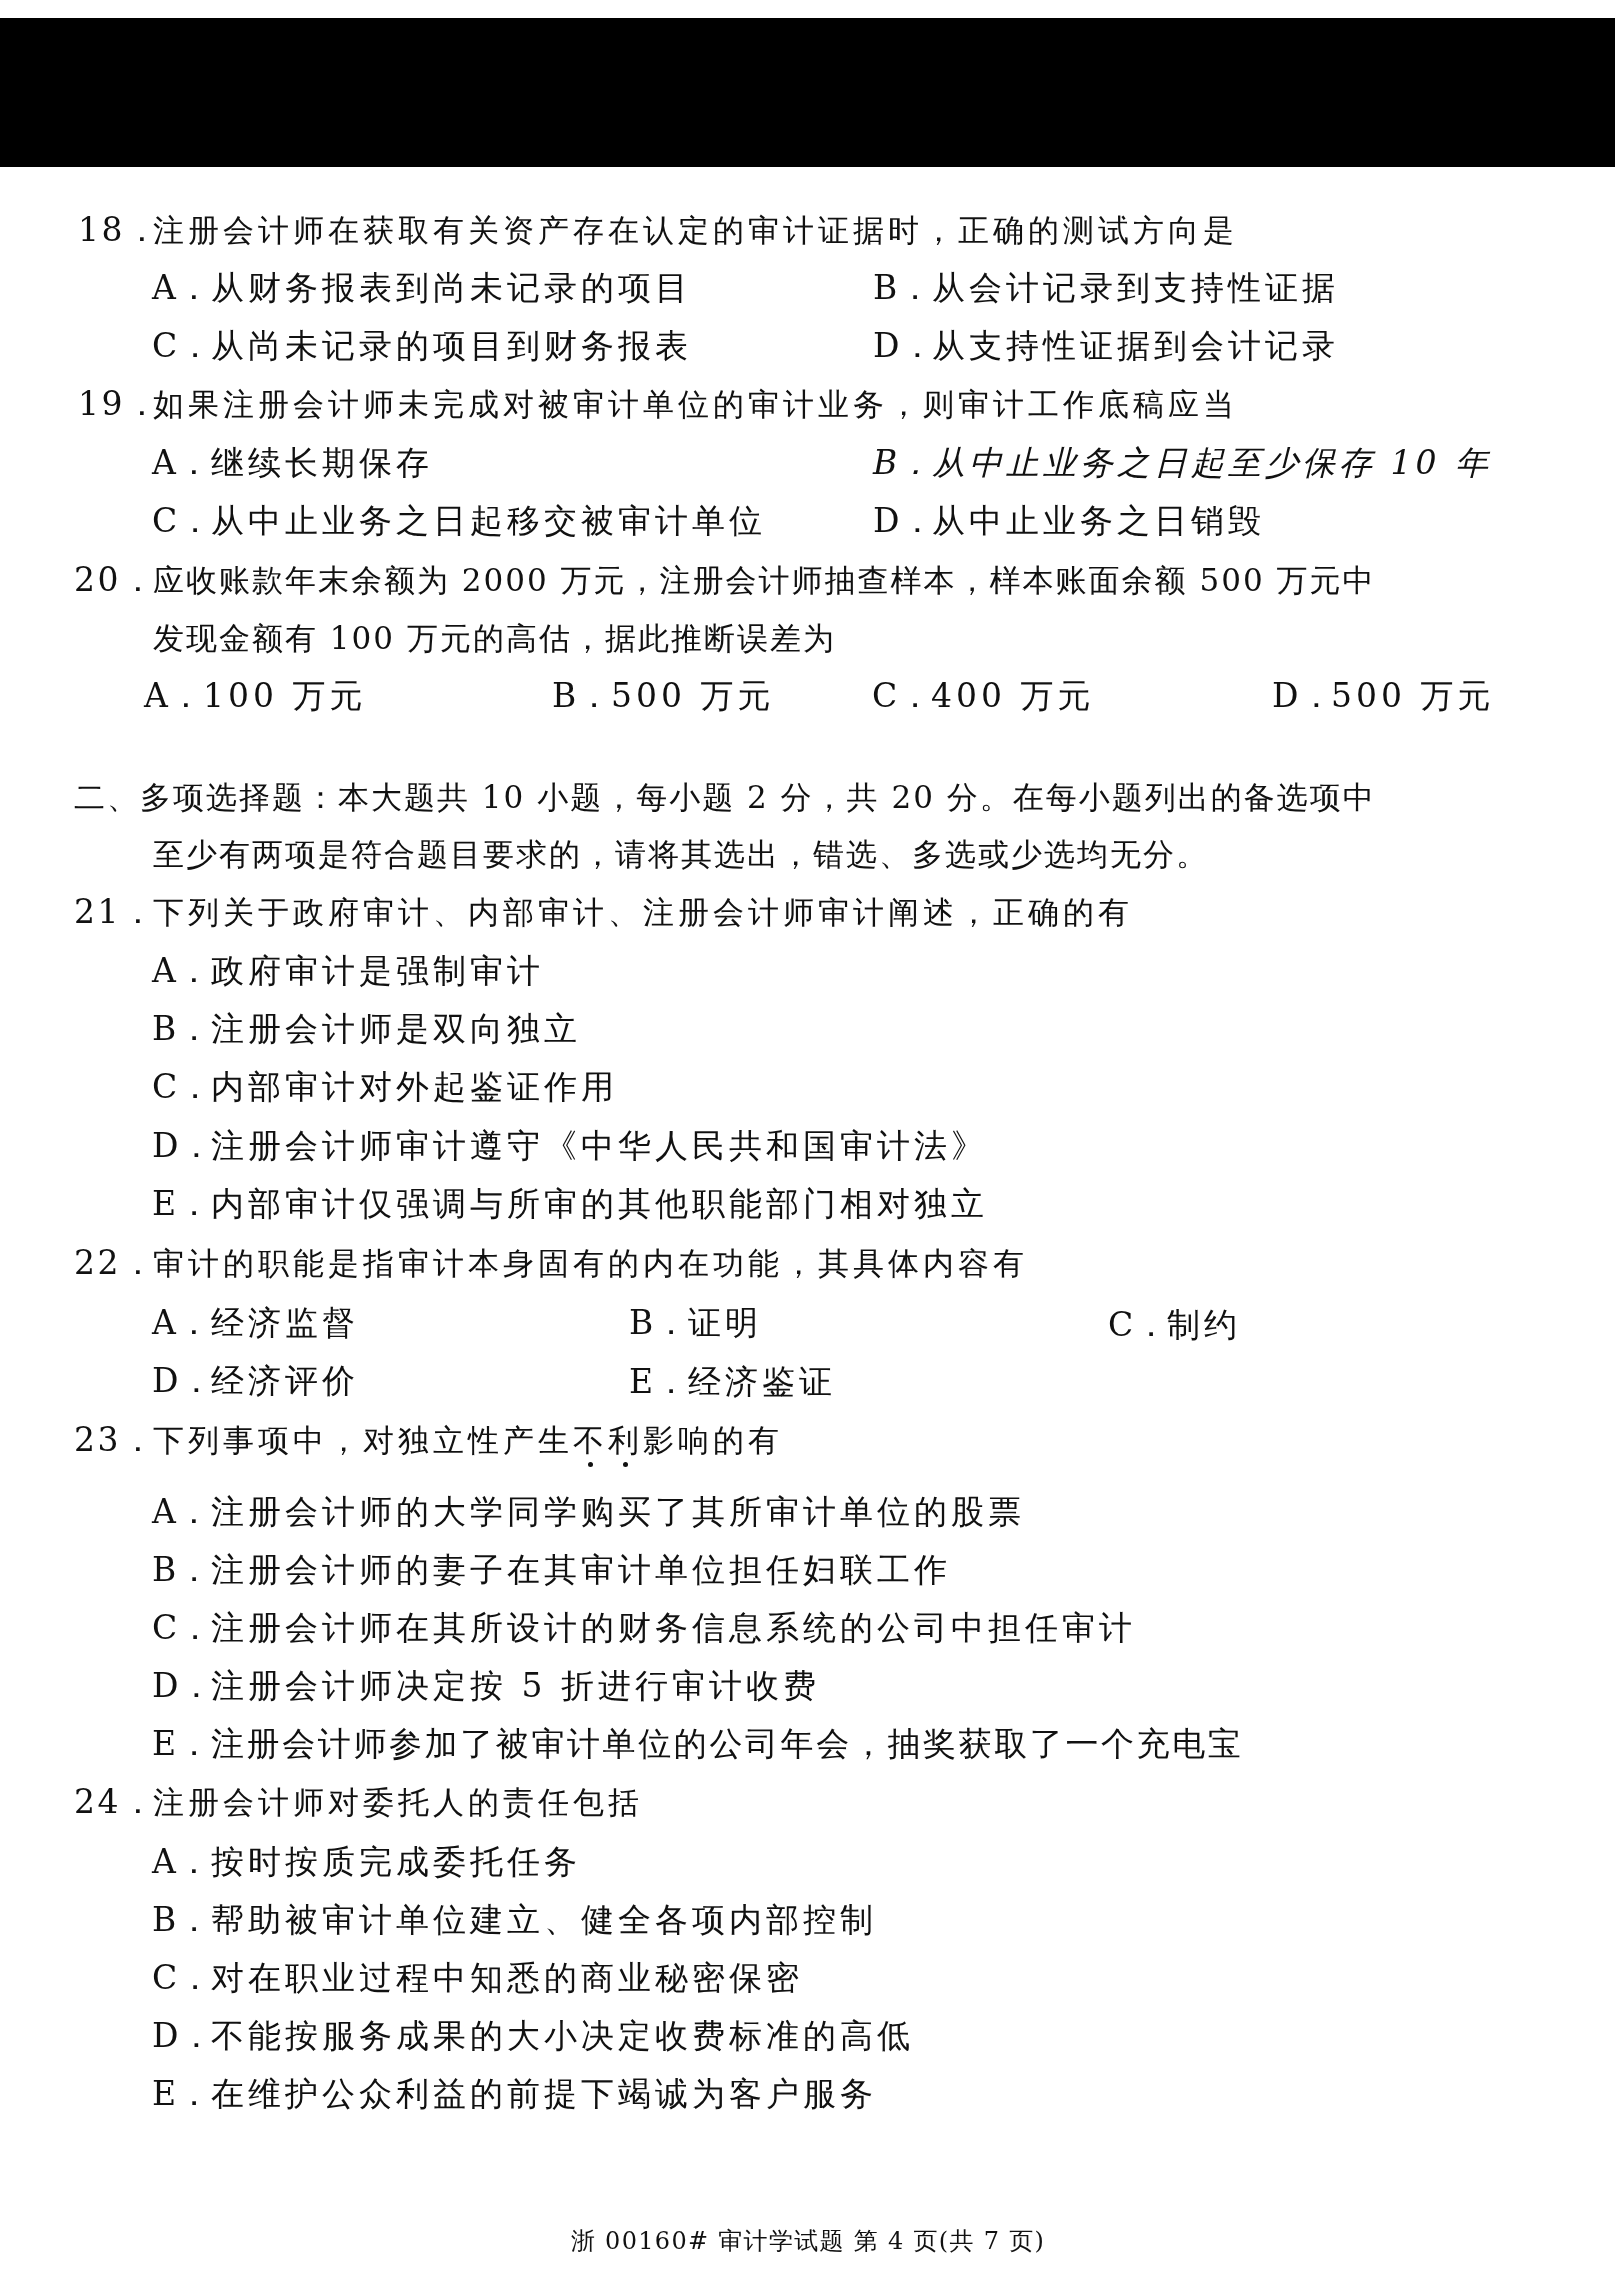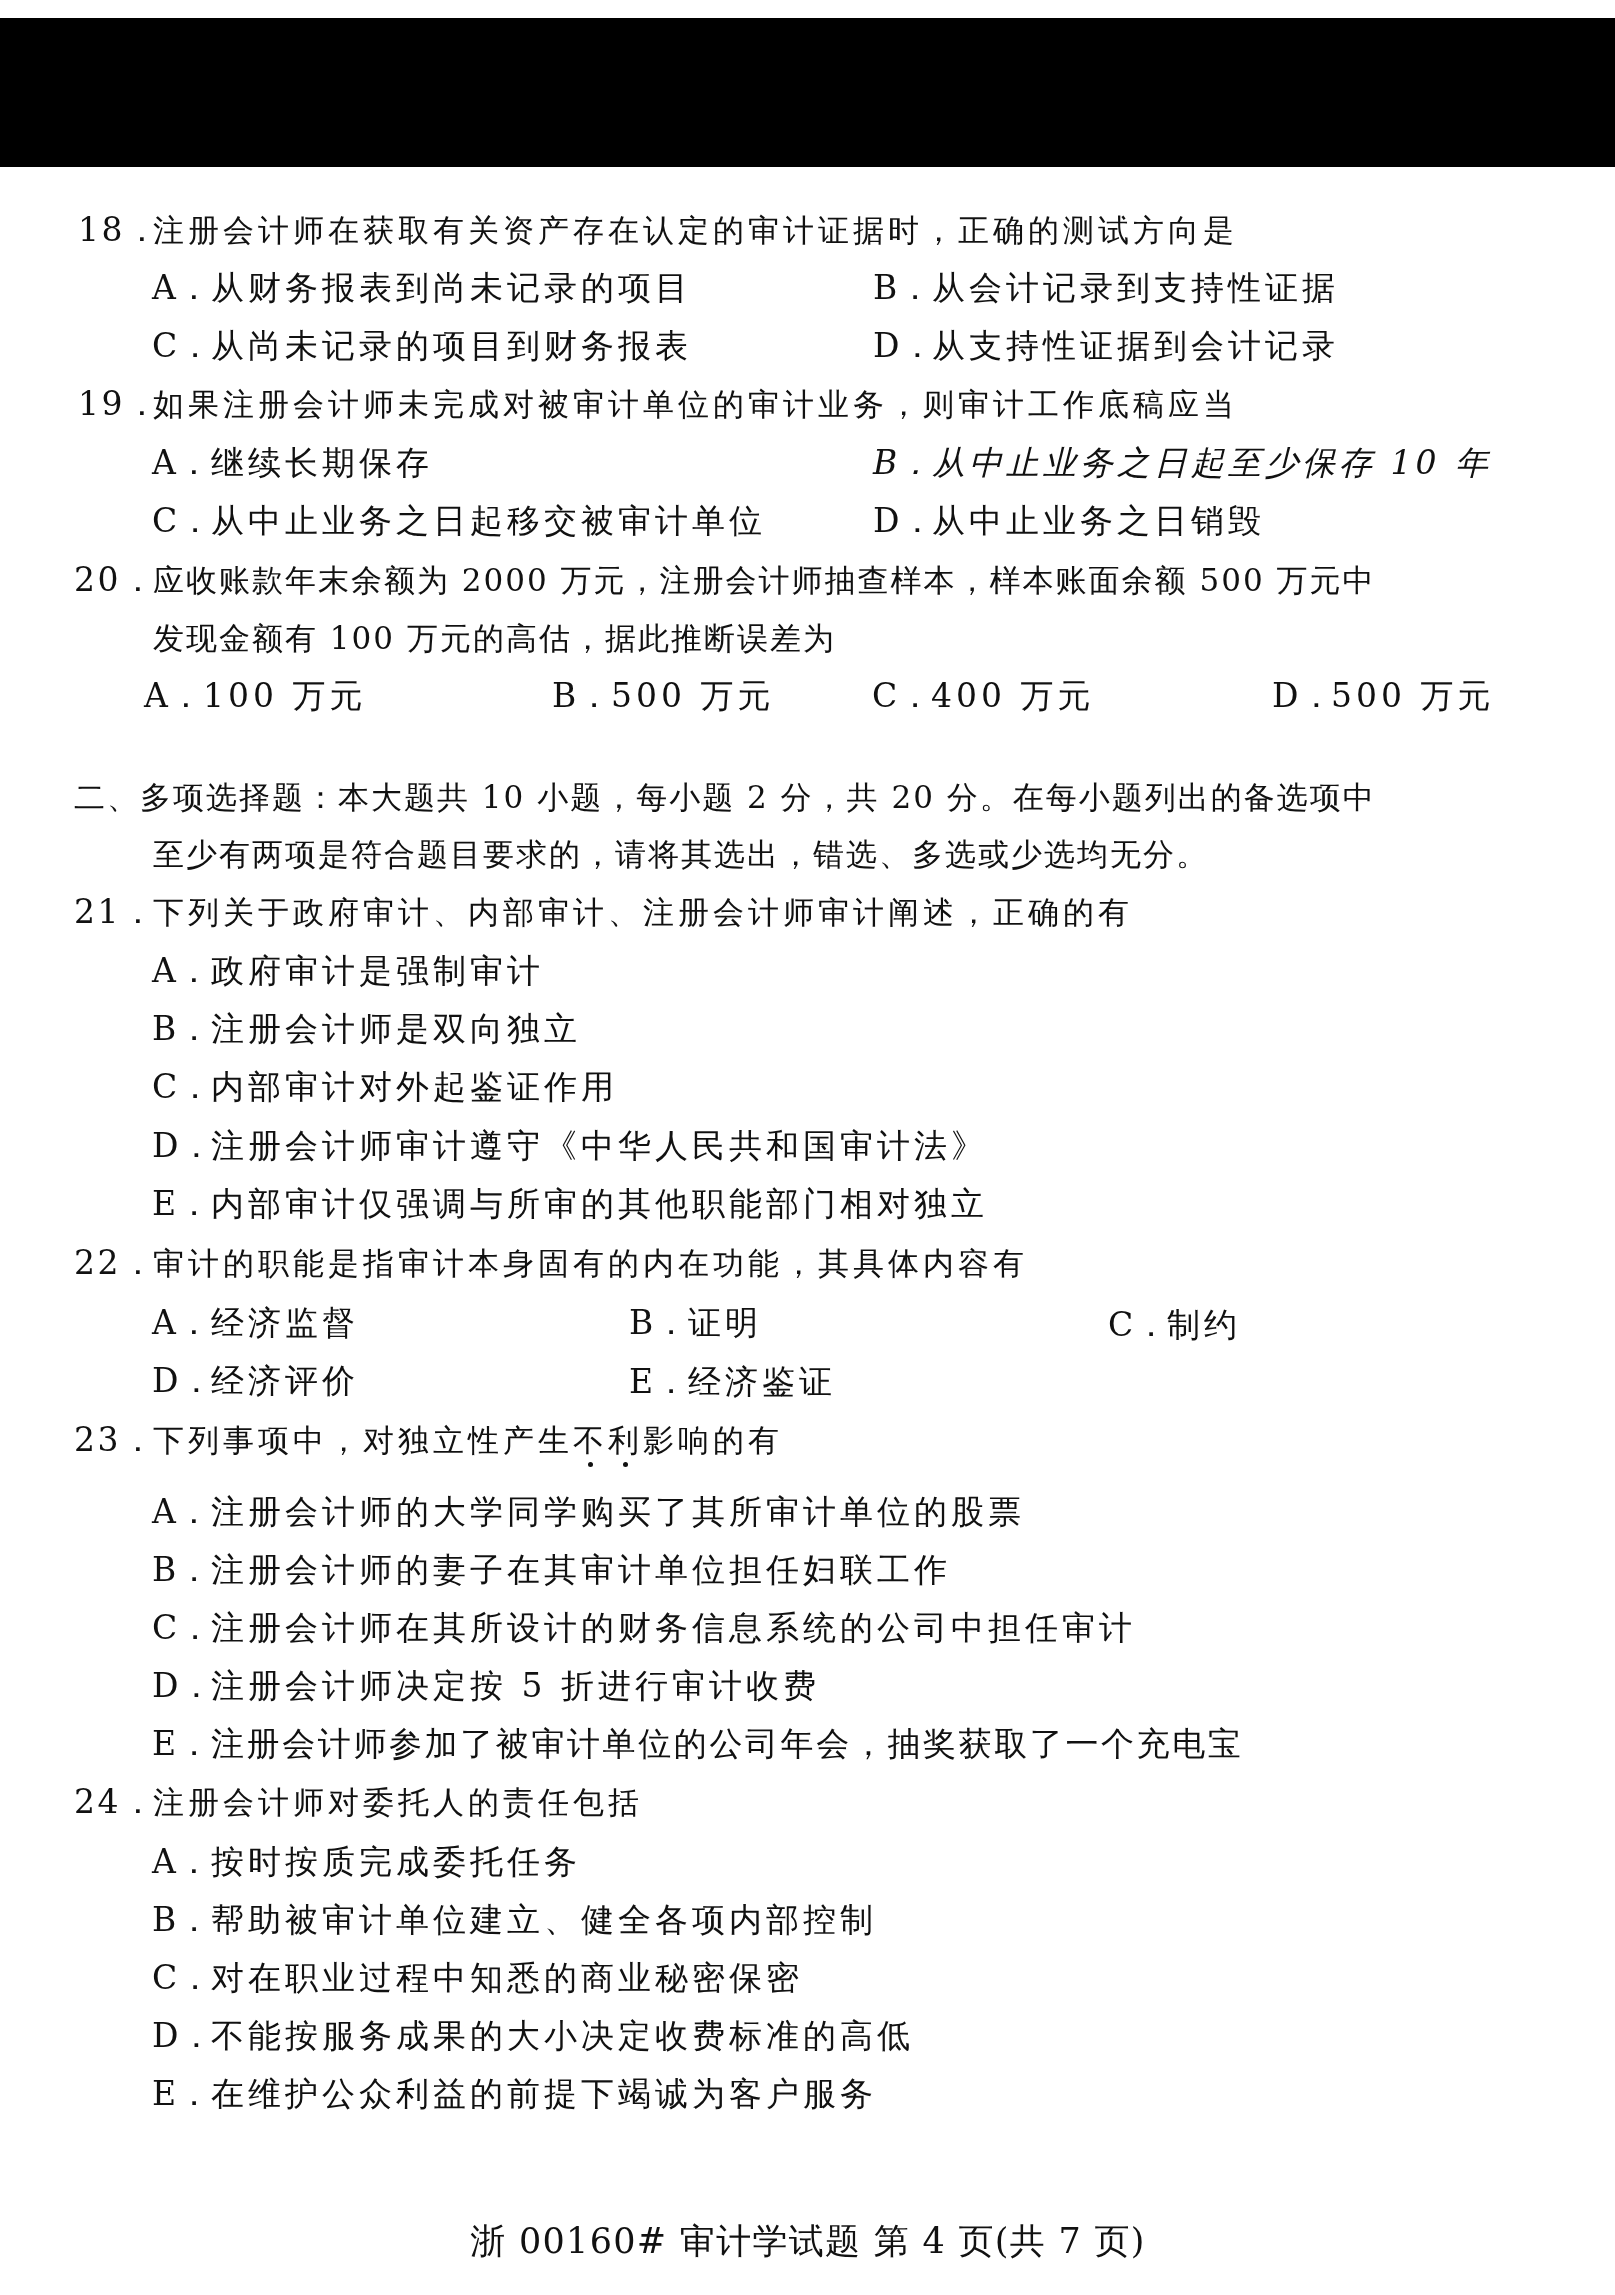--- a/index.html
+++ b/index.html
@@ -62,21 +62,21 @@
       margin-left: -2.6px;
       border-radius: 50%;
       background: #111111;
     }
     .footer {
       position: absolute;
       left: 0;
       width: 1616px;
       top: 2221px;
       text-align: center;
-      font-size: 35px;
+      font-size: 24px;
       line-height: 40px;
       letter-spacing: 1.3px;
     }
   </style>
 </head>
 <body>
 
 <div class="redaction-bar"></div>
 
 <div>

